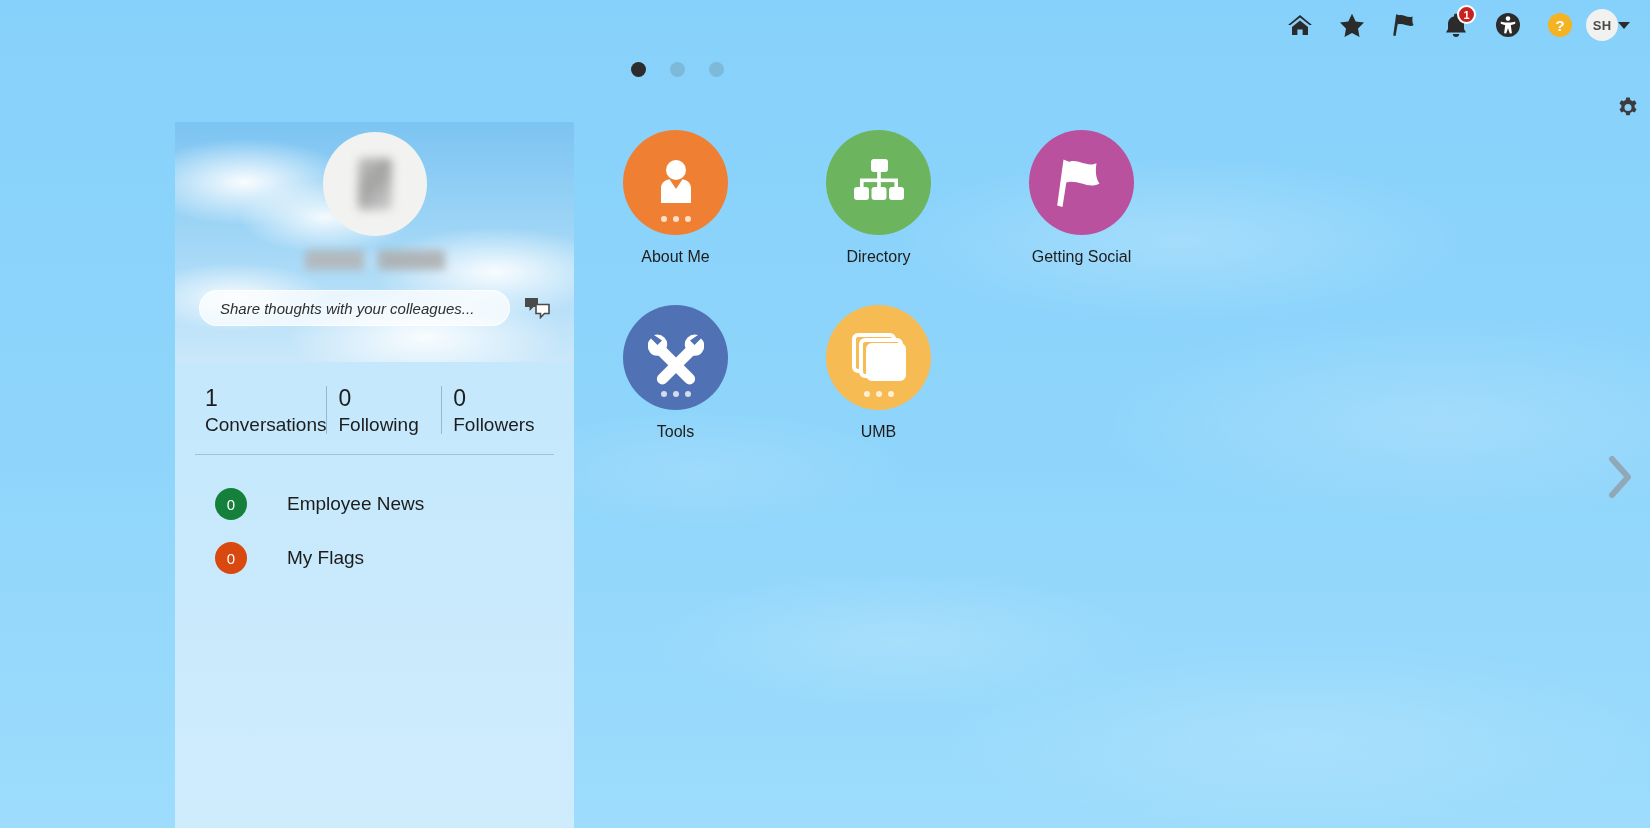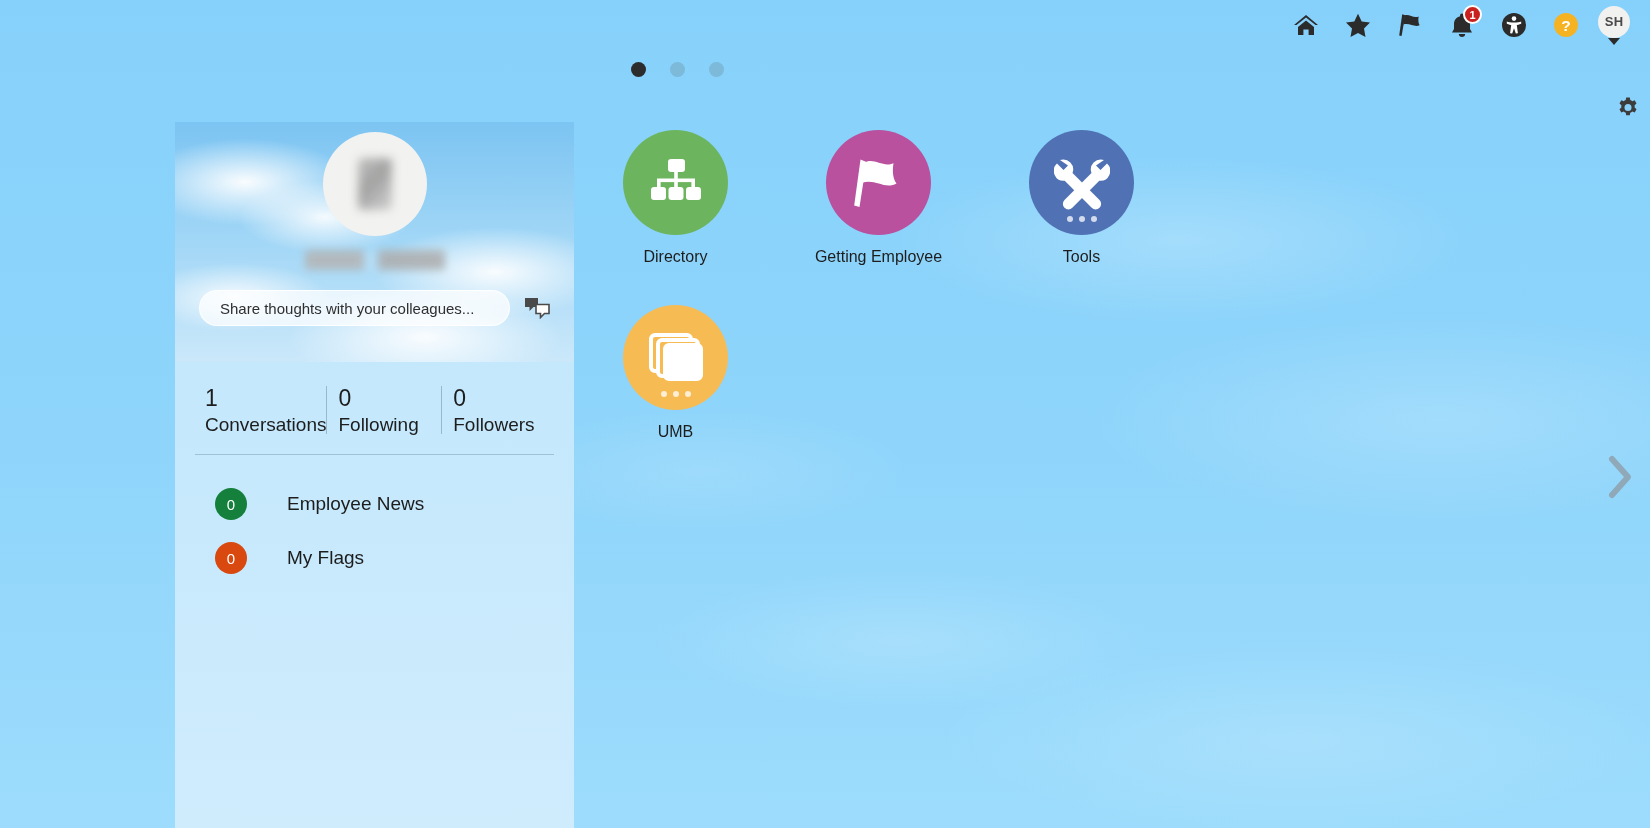--- a/index.html
+++ b/index.html
@@ -41,21 +41,21 @@
   .badge {
     position: absolute; top: 2px; right: 6px;
     min-width: 19px; height: 19px; border-radius: 10px;
     background: #c9211e; color: #fff;
     font-size: 11px; font-weight: bold;
     display: flex; align-items: center; justify-content: center;
     border: 2px solid #ffffff; padding: 0 3px;
   }
   .avatar-chip {
     display: flex; align-items: center; 
-    cursor: pointer; margin-left: 6px; padding-right: 4px; flex-direction: column;
+    cursor: pointer; padding-right: 4px;
   }
   .avatar-circle {
     width: 32px; height: 32px; border-radius: 50%;
     background: #f1f1ef; color: #4a4a4a;
     font-size: 13px; font-weight: bold;
     display: flex; align-items: center; justify-content: center;
     letter-spacing: .3px;
   }
   .caret-down {
     width: 0; height: 0;
@@ -95,20 +95,21 @@
   }
   .profile-hero {
     position: relative; height: 240px; overflow: hidden;
     background:
       radial-gradient(ellipse 150px 60px at 70px 60px, rgba(255,255,255,0.95) 0%, rgba(255,255,255,0) 72%),
       radial-gradient(ellipse 120px 50px at 150px 95px, rgba(255,255,255,0.9) 0%, rgba(255,255,255,0) 72%),
       radial-gradient(ellipse 170px 62px at 320px 150px, rgba(255,255,255,0.92) 0%, rgba(255,255,255,0) 72%),
       radial-gradient(ellipse 130px 48px at 60px 175px, rgba(255,255,255,0.85) 0%, rgba(255,255,255,0) 72%),
       radial-gradient(ellipse 190px 70px at 250px 215px, rgba(255,255,255,0.9) 0%, rgba(255,255,255,0) 72%),
       linear-gradient(180deg, #7cc4f2 0%, #9ed5f6 45%, #cbe8fa 100%);
+    font-style: italic;
   }
   .profile-pic {
     position: absolute; left: 50%; top: 10px; transform: translateX(-50%);
     width: 104px; height: 104px; border-radius: 50%;
     background: #f2f2f0;
     display: flex; align-items: center; justify-content: center;
     cursor: pointer;
   }
   .pic-blur {
     width: 34px; height: 52px; border-radius: 4px;
@@ -317,20 +318,36 @@
     </div>
     <div class="news-item">
       <span class="news-badge" style="background:#d9480f">0</span>
       <span class="news-label">My Flags</span>
     </div>
   </div>
 </div>
 
 <div class="app-grid">
 
+  <div class="app-tile">
+    <div class="app-circle" style="background:#ef8033">
+      <span>
+        <svg width="56" height="56" viewBox="0 0 56 56" fill="#ffffff">
+          <circle cx="28" cy="15" r="10"></circle>
+          <path d="M13 48 L13 33 C13 28 17 25 21.5 24.2 L28 34 L34.5 24.2 C39 25 43 28 43 33 L43 48 Z"></path>
+        </svg>
+      </span>
+      <span class="ellipsis">
+          <i></i>
+          <i></i>
+          <i></i>
+        </span>
+    </div>
+    <div class="app-label">About Me</div>
+  </div>
 
 
   <div class="app-tile">
     <div class="app-circle" style="background:#6cb55e">
       <span>
         <svg width="56" height="52" viewBox="0 0 56 52" fill="#ffffff">
           <rect x="20" y="2" width="17" height="13" rx="3"></rect>
           <rect x="26.2" y="15" width="3.6" height="9"></rect>
           <rect x="9" y="21.5" width="38" height="3.6"></rect>
           <rect x="9" y="24" width="3.6" height="7"></rect>
@@ -348,21 +365,21 @@
 
   <div class="app-tile">
     <div class="app-circle" style="background:#b9519e">
       <span>
         <svg width="56" height="56" viewBox="0 0 56 56" fill="#ffffff">
           <path d="M9.5 4.5 L15.5 7 L8.5 52 L3.2 50.6 Z"></path>
           <path d="M14.2 7.5 C23 2.5 32 13 42.5 8.2 C41 17 42.2 24 45.5 28.5 C34 35 24.5 23.5 11.2 27.8 Z"></path>
         </svg>
       </span>
     </div>
-    <div class="app-label">Getting Employee</div>
+    <div class="app-label">Getting Social</div>
   </div>
 
 
 
   <div class="app-tile">
     <div class="app-circle" style="background:#5072b4">
       <span>
         <svg width="56" height="54" viewBox="0 0 56 54" fill="#ffffff">
           <path d="M6 4 a10 10 0 0 1 12.5 13 l27 27 a5.5 5.5 0 0 1 -7.8 7.8 l-27-27 A10 10 0 0 1 3 7.5 l6.5 6.5 4.5-4.5 Z"></path>
           <path d="M50 4 a10 10 0 0 0 -12.5 13 l-27 27 a5.5 5.5 0 0 0 7.8 7.8 l27-27 A10 10 0 0 0 53 7.5 l-6.5 6.5 -4.5-4.5 Z" transform="translate(0,0)"></path>

